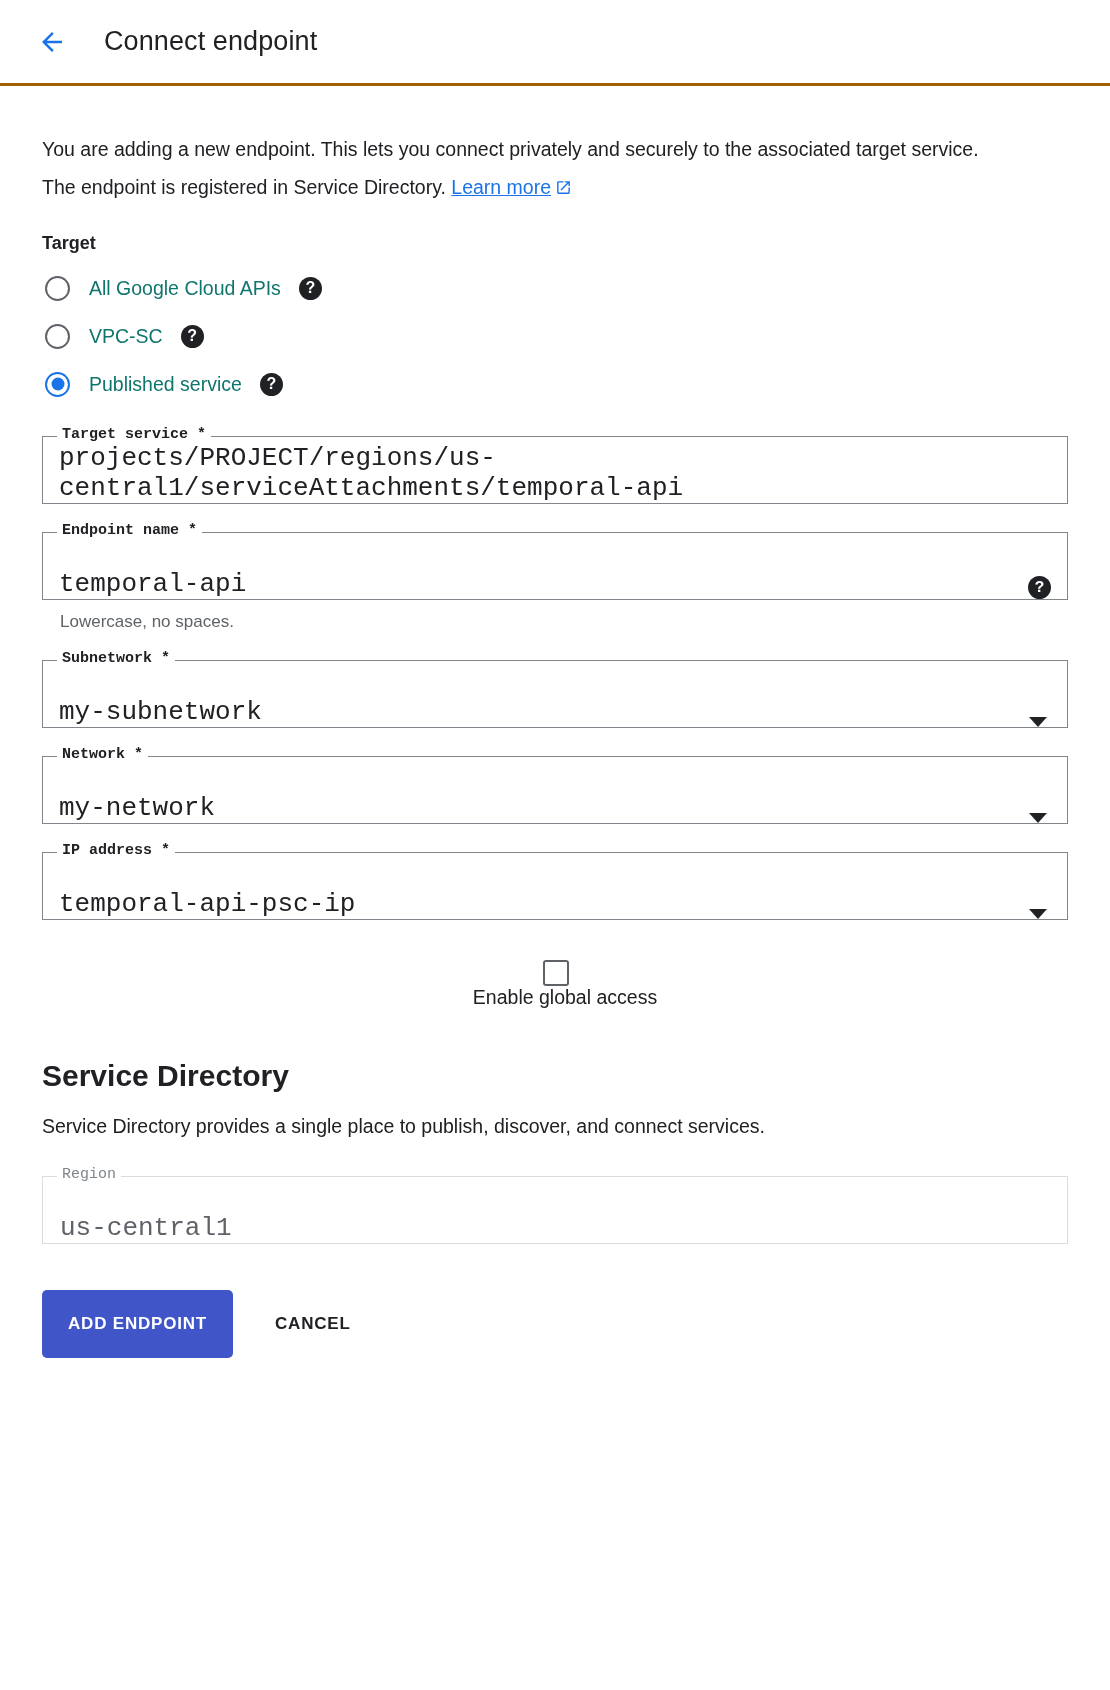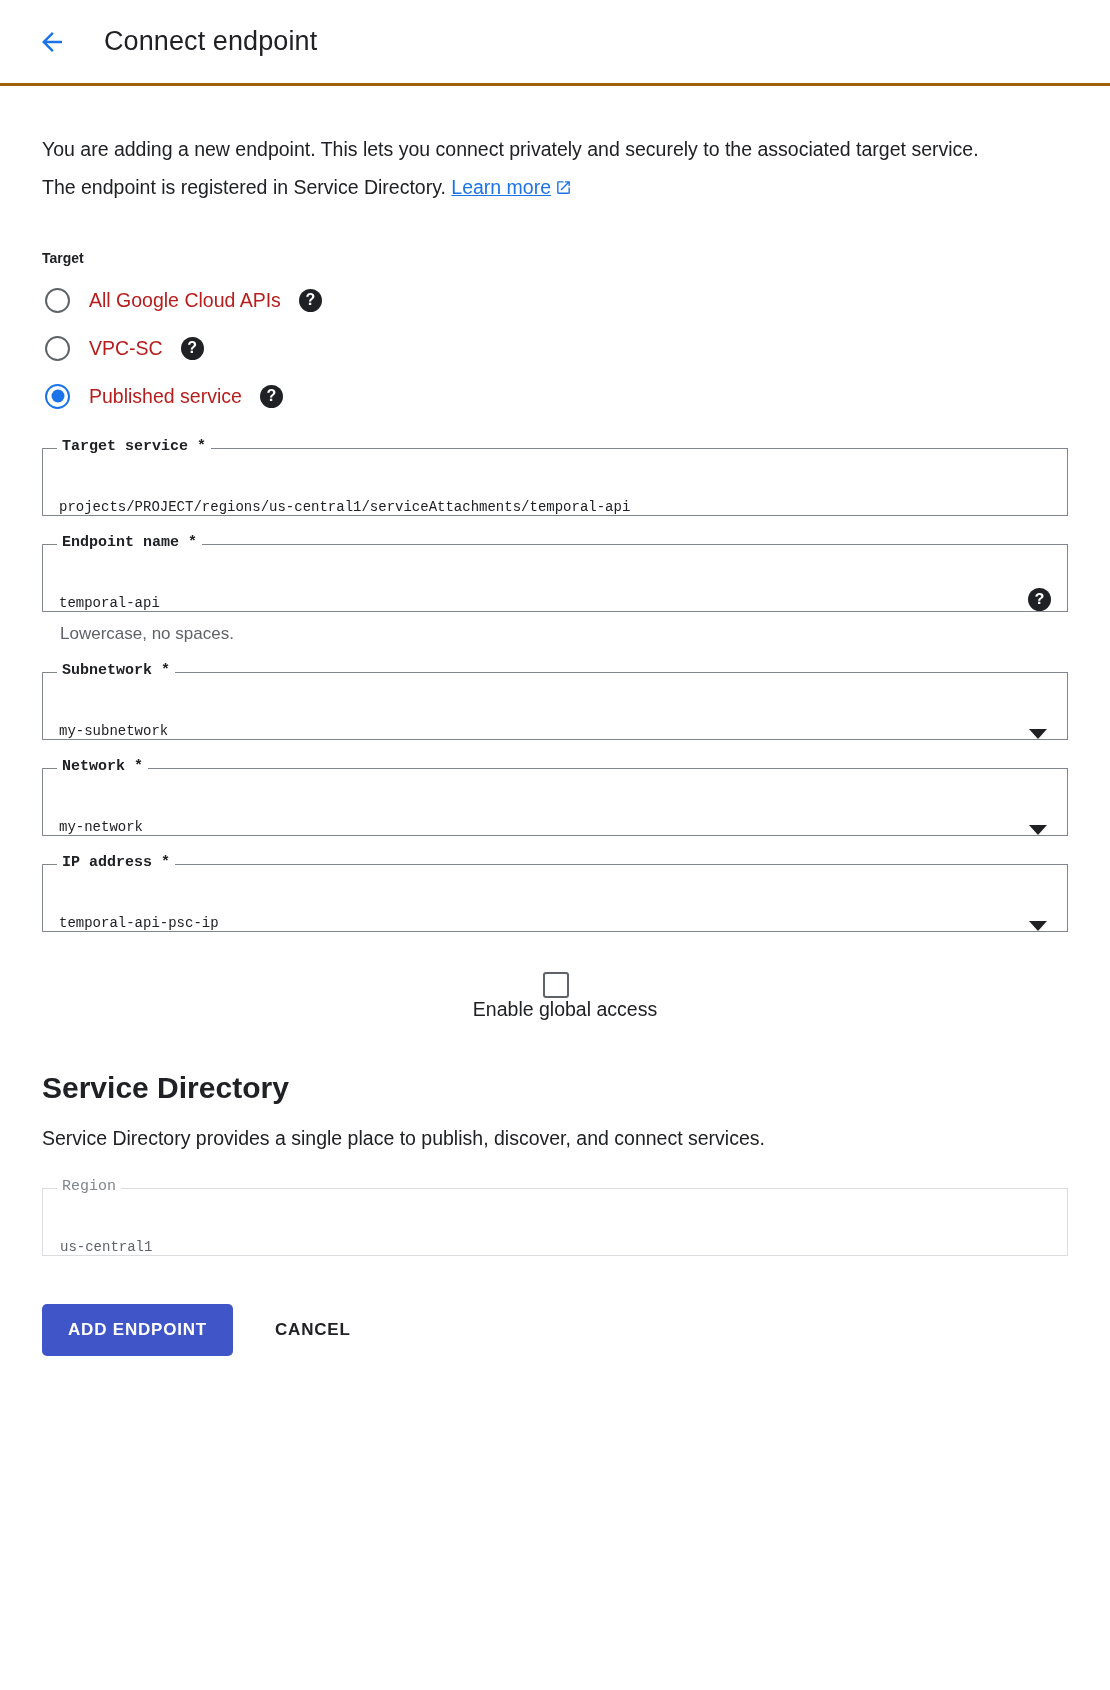--- a/index.html
+++ b/index.html
@@ -62,23 +62,23 @@
     text-decoration: underline;
     cursor: pointer;
   }
   .ext-icon {
     display: inline-block;
     vertical-align: -2px;
     margin-left: 4px;
   }
 
   .section-label {
-    font-size: 14px;
-    font-weight: 700;
-    margin-top: 42px;
+    font-size: 18px;
+    font-weight: 700;
+    margin-top: 25px;
     margin-bottom: 10px;
     color: #202124;
   }
 
   
   .radio-row {
     display: flex;
     align-items: center;
     height: 48px;
   }
@@ -103,21 +103,21 @@
     height: 13px;
     border-radius: 50%;
     background: #1a73e8;
     left: 50%;
     top: 50%;
     transform: translate(-50%, -50%);
   }
   .radio-label {
     font-size: 19.5px;
     margin-left: 19px;
-    color: #b91c1c;
+    color: #0f766e;
   }
   .help-icon {
     width: 23px;
     height: 23px;
     border-radius: 50%;
     background: #202124;
     color: #ffffff;
     font-size: 16px;
     font-weight: 700;
     display: inline-flex;
@@ -158,21 +158,21 @@
     font-weight: 700;
     color: #202124;
     line-height: 1;
     white-space: nowrap;
   }
   .field.readonly .legend {
     color: #80868b;
     font-weight: 400;
   }
   .field .value {
-    font-size: 14px;
+    font-size: 26px;
     color: #202124;
   }
   .field .value.placeholder,
   .field.readonly .value {
     color: #5f6368;
   }
   .field .trailing {
     margin-left: auto;
     display: flex;
     align-items: center;
@@ -233,21 +233,21 @@
     display: flex;
     align-items: center;
     margin-top: 46px;
     padding-bottom: 40px;
   }
   .btn-primary {
     background: #4056c8;
     color: #ffffff;
     border: none;
     border-radius: 5px;
-    height: 52px;
+    height: 68px;
     padding: 0 26px;
     font-size: 17px;
     font-weight: 700;
     letter-spacing: .8px;
     cursor: pointer;
     font-family: "Liberation Sans", sans-serif;
   }
   .btn-text {
     background: transparent;
     border: none;

